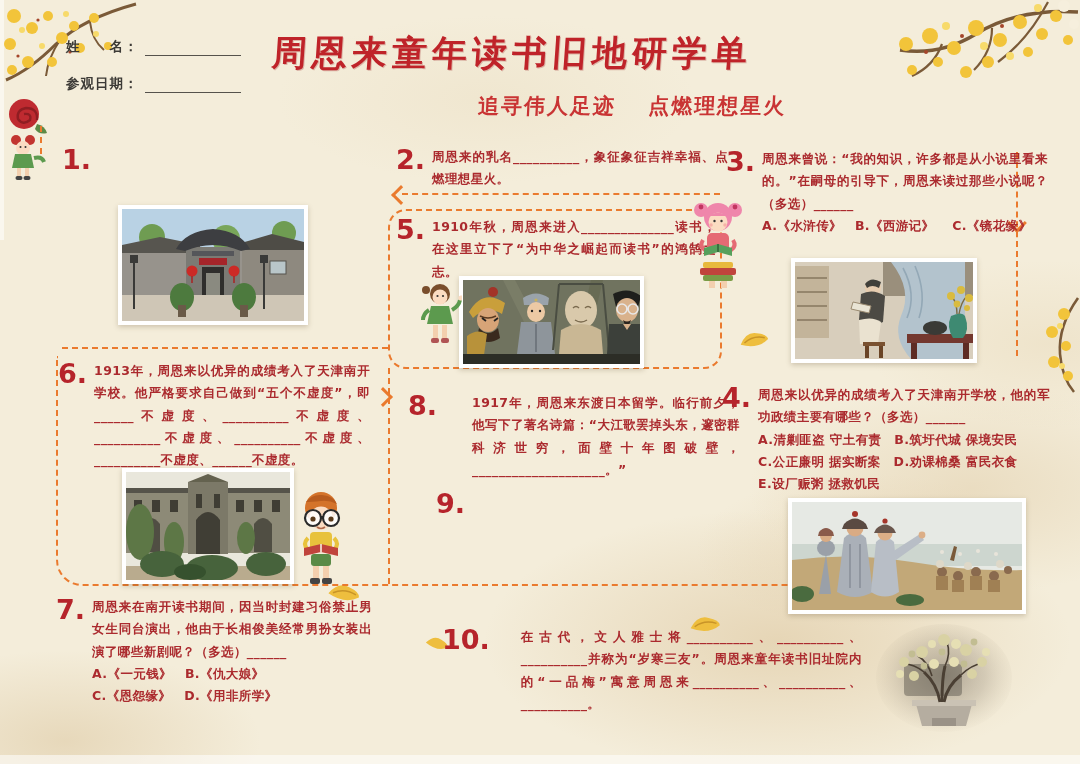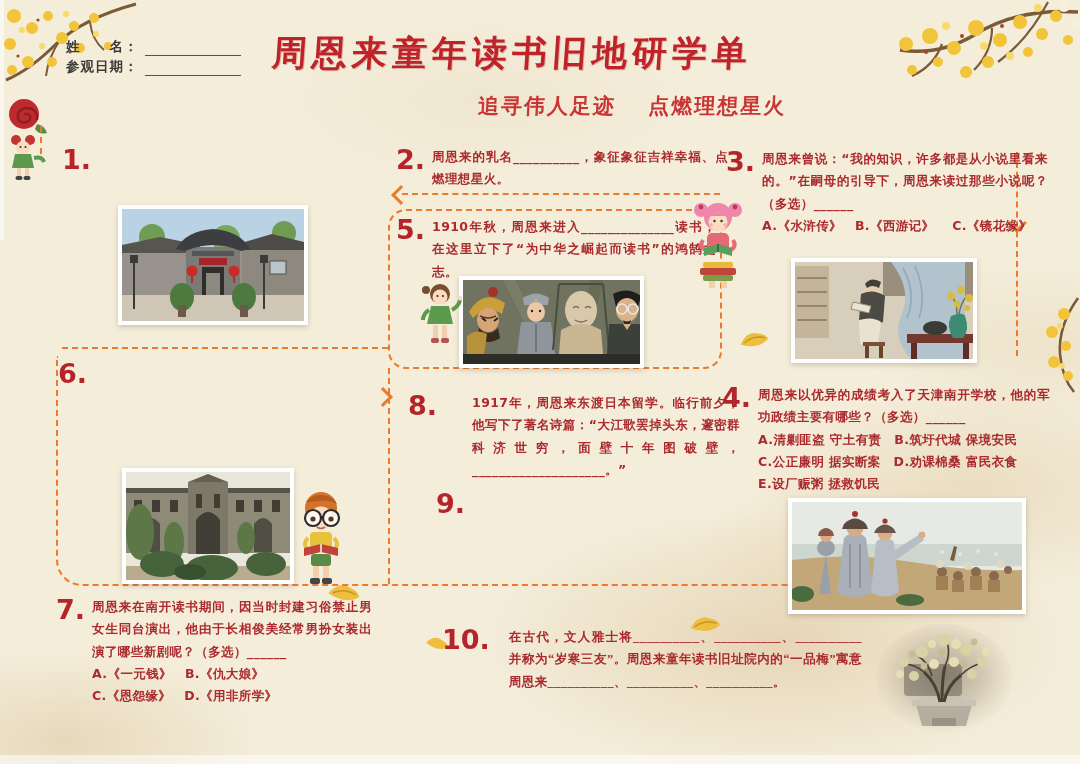--- a/index.html
+++ b/index.html
@@ -172,21 +172,21 @@
       <rect x="13.5" y="80" width="7" height="4" rx="2" fill="#444"></rect>
         <rect x="21.5" y="80" width="7" height="4" rx="2" fill="#444"></rect>
       <path d="M32 62 q8 -2 10 4" stroke="#5c9a4e" stroke-width="4" fill="none"></path>
     </svg>
   </div>
 
   <div class="fld" style="left:66px;top:38px;">
     <span>姓　　名：</span>
     <span class="line"></span>
   </div>
-  <div class="fld" style="left:66px;top:58px;justify-content:center;">
+  <div class="fld" style="left:66px;top:75px;justify-content:center;">
     <span>参观日期：</span>
     <span class="line"></span>
   </div>
   <div class="title" style="left:272px;top:30px;">周恩来童年读书旧地研学单</div>
   <div class="subtitle" style="left:478px;top:92px;">追寻伟人足迹　 点燃理想星火</div>
 
   <div class="dash" style="left:402px;top:193px;width:318px;border-top-width:2.6px;"></div>
   <div class="chev" style="left:394px;top:188px;transform:rotate(45deg);"></div>
 
   <div class="dash" style="left:388px;top:209px;width:330px;height:156px;border-width:2.6px;border-radius:18px;"></div>
@@ -220,20 +220,21 @@
 A.《水浒传》　B.《西游记》　 C.《镜花缘》</p>
   </div>
 
   <div class="q" style="left:396px;top:216px;width:322px;">
     <span class="qnum">5.</span>
     <p class="qtext" style="width:284px;">1910年秋，周恩来进入______________读书，在这里立下了“为中华之崛起而读书”的鸿鹄之志。</p>
   </div>
 
   <div class="q" style="left:58px;top:360px;width:336px;">
     <span class="qnum">6.</span>
+    <p class="qtext" style="width:276px;">1913年，周恩来以优异的成绩考入了天津南开学校。他严格要求自己做到“五个不虚度”，即______不虚度、__________不虚度、__________不虚度、__________不虚度、__________不虚度、______不虚度。</p>
   </div>
 
   <div class="q" style="left:722px;top:384px;width:330px;">
     <span class="qnum">4.</span>
     <p class="qtext" style="width:292px;">周恩来以优异的成绩考入了天津南开学校，他的军功政绩主要有哪些？（多选）______
 A.清剿匪盗 守土有责　B.筑圩代城 保境安民
 C.公正廉明 据实断案　D.劝课棉桑 富民衣食
 E.设厂赈粥 拯救饥民</p>
   </div>
 
@@ -248,21 +249,21 @@
 
   <div class="q" style="left:56px;top:596px;width:340px;">
     <span class="qnum">7.</span>
     <p class="qtext" style="width:280px;">周恩来在南开读书期间，因当时封建习俗禁止男女生同台演出，他由于长相俊美经常男扮女装出演了哪些新剧呢？（多选）______
 A.《一元钱》　B.《仇大娘》
 C.《恩怨缘》　D.《用非所学》</p>
   </div>
 
   <div class="q" style="left:442px;top:626px;width:420px;">
     <span class="qnum">10.</span>
-    <p class="qtext" style="width:360px;margin-left:12px;font-family:Liberation Serif, serif;">在古代，文人雅士将__________、__________、__________并称为“岁寒三友”。周恩来童年读书旧址院内的“一品梅”寓意周恩来__________、__________、__________。</p>
+    <p class="qtext" style="width:360px;margin-left:24px;">在古代，文人雅士将__________、__________、__________并称为“岁寒三友”。周恩来童年读书旧址院内的“一品梅”寓意周恩来__________、__________、__________。</p>
   </div>
 
   <div class="photo" style="left:118px;top:205px;">
     <svg width="182" height="112" viewBox="0 0 182 112">
       <rect width="182" height="112" fill="#b9d2e4"></rect>
       <circle cx="30" cy="28" r="13" fill="#6f9c52"></circle>
         <circle cx="104" cy="30" r="14" fill="#79a65a"></circle>
         <circle cx="162" cy="24" r="12" fill="#6f9c52"></circle>
       <rect y="40" width="182" height="48" fill="#97938c"></rect>
       <path d="M0 36 L38 28 L78 36 v8 H0 Z" fill="#57554f"></path>

